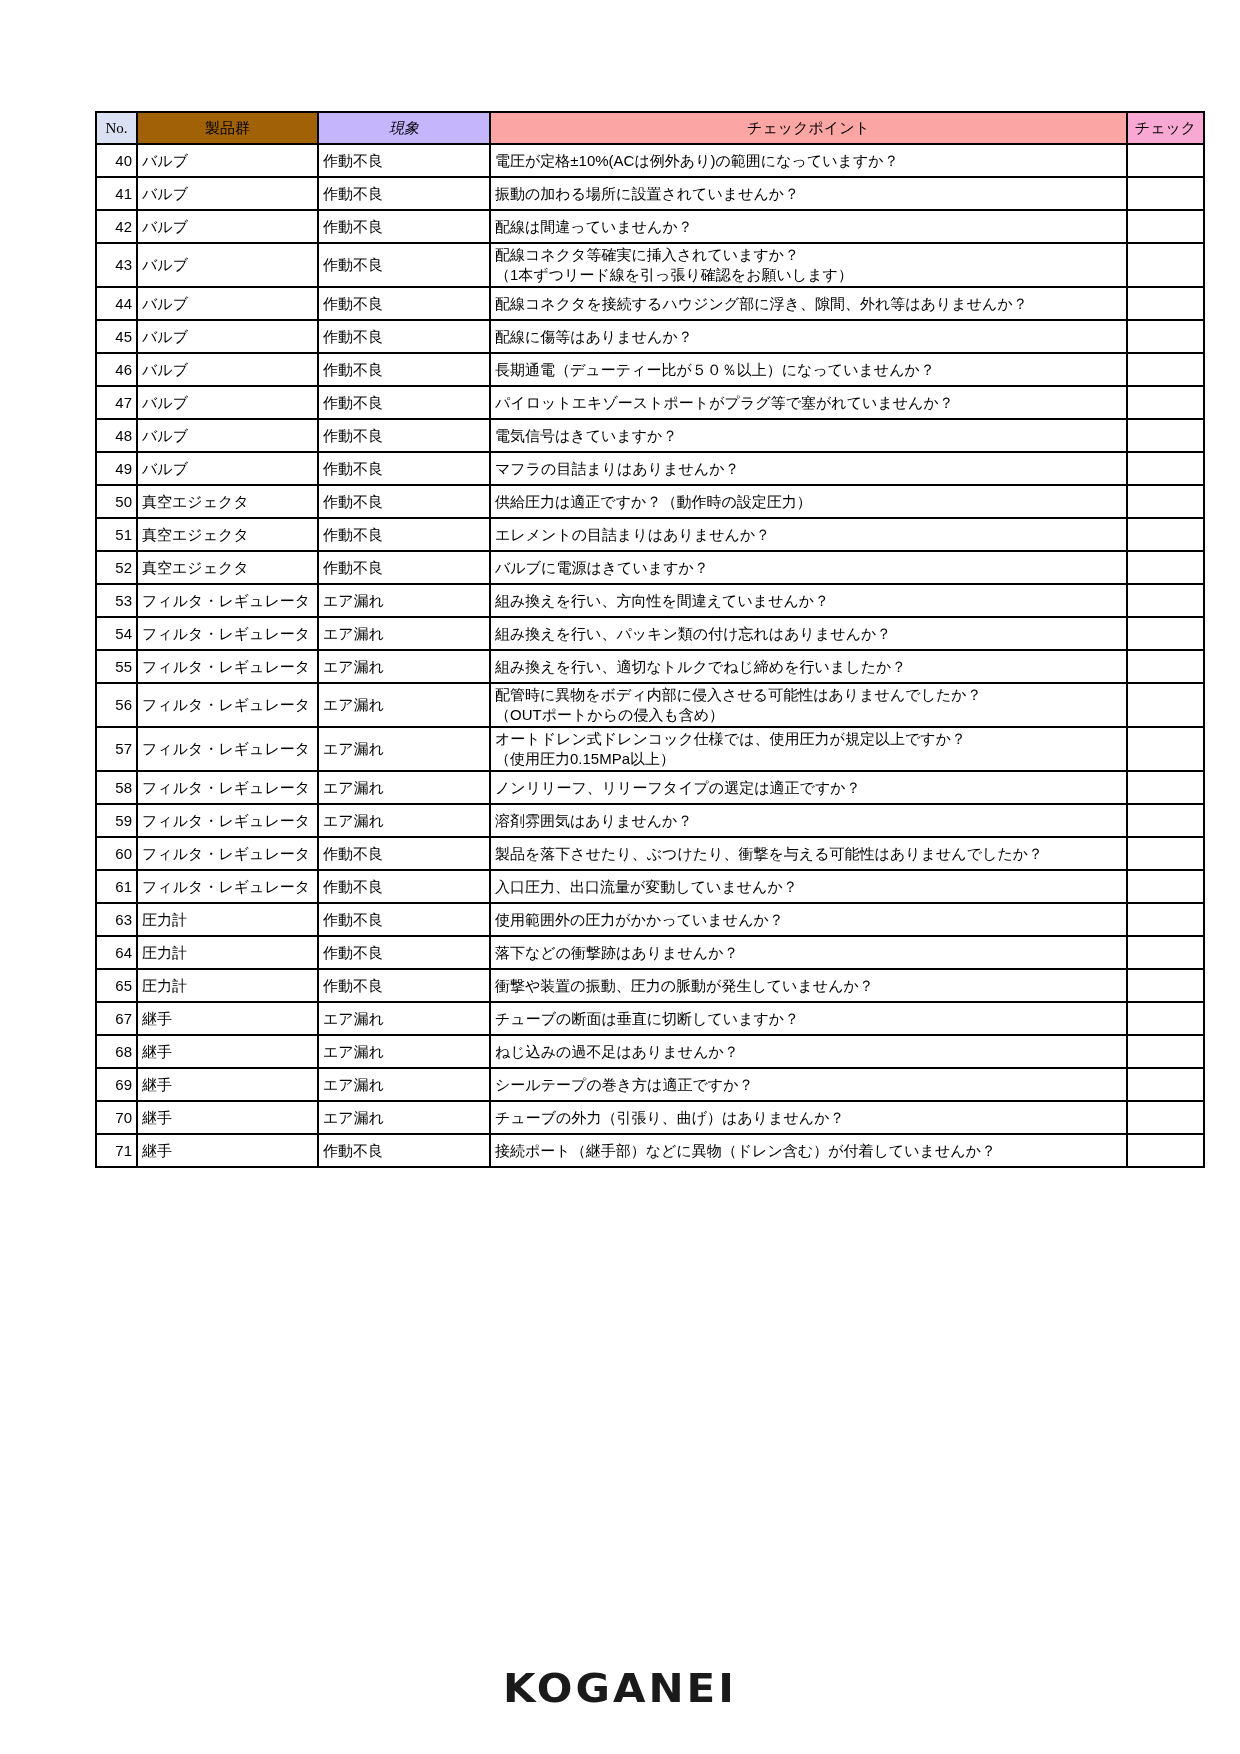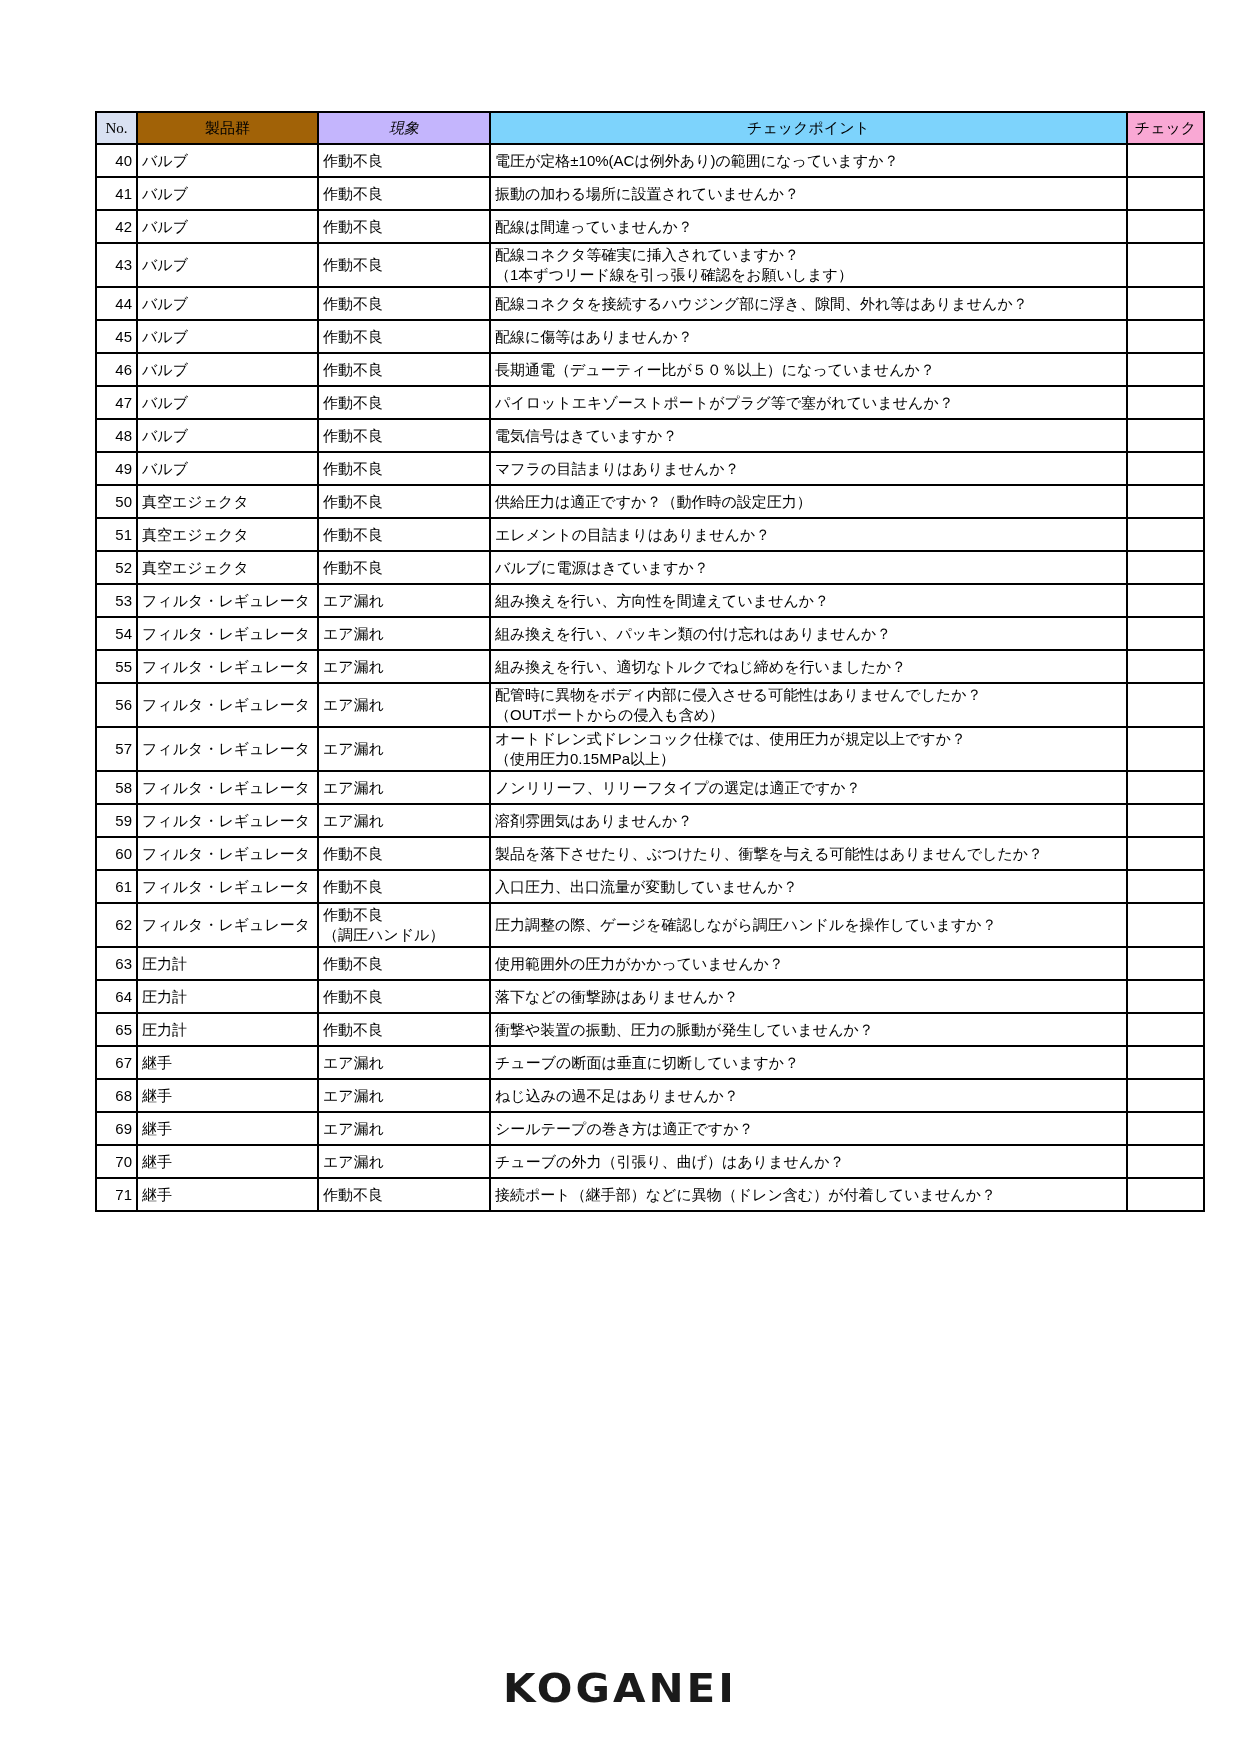--- a/index.html
+++ b/index.html
@@ -69,21 +69,21 @@
       <col style="width:181px">
       <col style="width:172px">
       <col style="width:637px">
       <col style="width:77px">
     </colgroup>
     <thead>
       <tr>
         <th style="background: rgb(217, 225, 242); font-family: Liberation Serif, serif;">No.</th>
         <th style="background: #a16207;">製品群</th>
         <th style="background: #c4b5fd; font-style: italic;">現象</th>
-        <th style="background: #7dd3fc;">チェックポイント</th>
+        <th style="background: #fca5a5;">チェックポイント</th>
         <th style="background: #f9a8d4;">チェック</th>
       </tr>
     </thead>
     <tbody>
         <tr>
     <td class="c-no">40</td>
     <td class="c-product">バルブ</td>
     <td class="c-phenom">作動不良</td>
     <td class="c-checkpoint">電圧が定格±10%(ACは例外あり)の範囲になっていますか？</td>
     <td class="c-check"></td>
@@ -232,28 +232,20 @@
     <td class="c-check"></td>
   </tr>
         <tr>
     <td class="c-no">61</td>
     <td class="c-product">フィルタ・レギュレータ</td>
     <td class="c-phenom">作動不良</td>
     <td class="c-checkpoint">入口圧力、出口流量が変動していませんか？</td>
     <td class="c-check"></td>
   </tr>
         <tr>
-    <td class="c-no">62</td>
-    <td class="c-product">フィルタ・レギュレータ</td>
-    <td class="c-phenom">作動不良
-（調圧ハンドル）</td>
-    <td class="c-checkpoint">圧力調整の際、ゲージを確認しながら調圧ハンドルを操作していますか？</td>
-    <td class="c-check"></td>
-  </tr>
-        <tr>
     <td class="c-no">63</td>
     <td class="c-product">圧力計</td>
     <td class="c-phenom">作動不良</td>
     <td class="c-checkpoint">使用範囲外の圧力がかかっていませんか？</td>
     <td class="c-check"></td>
   </tr>
         <tr>
     <td class="c-no">64</td>
     <td class="c-product">圧力計</td>
     <td class="c-phenom">作動不良</td>

